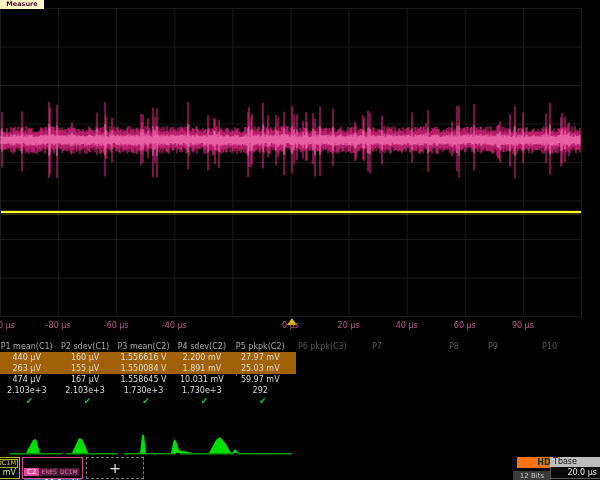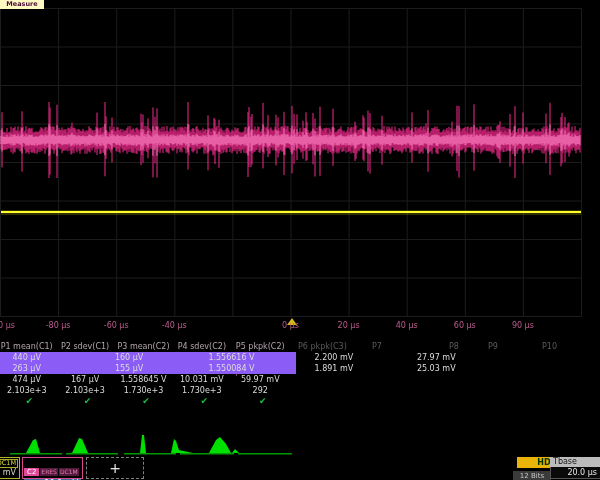--- a/index.html
+++ b/index.html
@@ -10,42 +10,42 @@
            color:#4a0a34;font-size:6.5px;font-weight:bold;line-height:9px;text-align:center;
            overflow:hidden;white-space:nowrap;}
   
   #scope{position:absolute;left:0;top:0;}
   
   .tlabel{position:absolute;top:321px;width:56px;margin-left:-28px;text-align:center;
           font-size:8px;color:#bb5c8e;white-space:nowrap;}
   
   #ptable{position:absolute;left:0;top:341px;width:296px;}
   .prow{display:grid;grid-template-columns:repeat(5,58.4px);height:11px;line-height:11px;}
-  .prow.alt{background:#8b5cf6;gap:44px;}
+  .prow.alt{background:#a16207;}
   .pcell{text-align:center;padding-right:5px;font-size:8px;color:#dcdcdc;white-space:nowrap;overflow:visible;}
   .phead .pcell{color:#b3a4ad;}
   .pcheck{text-align:center;padding-right:0;color:#17c24a;font-size:9px;}
   .inhead{position:absolute;top:341px;height:11px;line-height:11px;font-size:8px;color:#5a5a5a;white-space:nowrap;}
   
   #histicons{position:absolute;left:0;top:432px;}
   
   .descbox{position:absolute;top:457px;height:22px;background:#000;box-sizing:border-box;}
   #c1-box{left:-44px;width:64px;border:1px solid #b3b320;padding:1px;}
   #c1-box .badge{float:right;border:1px solid #aaaa20;color:#d6d630;font-size:6.5px;padding:0 1px;line-height:7px;}
   #c1-box .scale{clear:both;text-align:right;color:#d8d8c8;font-size:8px;line-height:10px;padding-right:2px;}
   #c2-box{left:22px;width:61px;border:1px solid #d84890;padding:1px;}
   #c2-box .chlab{display:inline-block;background:#e0489a;color:#fff;font-size:7px;font-weight:normal;
                  padding:0 3px;line-height:8px;}
   #c2-box .badge{display:inline-block;background:#551a3c;color:#e07cb2;font-size:6px;
                  padding:0 1px;line-height:8px;margin-left:1px;}
   #c2-box .scale{background:#3c6e9c;color:#fff;font-size:8px;line-height:10px;text-align:right;
                  padding-right:3px;margin-top:1px;}
   #add-box{left:86px;width:58px;border:1px dashed #808080;color:#e8e8e8;
            font-size:14px;text-align:center;line-height:20px;}
-  #hd-badge{position:absolute;left:517px;top:457px;width:54px;height:11px;background:#eab308;
+  #hd-badge{position:absolute;left:517px;top:457px;width:54px;height:11px;background:#f97316;
             color:#013301;font-size:8px;font-weight:bold;text-align:center;line-height:11px;}
   #hd-bits{position:absolute;left:513px;top:471px;width:38px;height:12px;background:#3a3a3a;
            color:#c8c8c8;font-size:7px;text-align:center;line-height:11px;}
   #tbase-box{position:absolute;left:550px;top:457px;width:62px;height:23px;}
   #tbase-box .tb-head{background:#bcbcbc;color:#161616;font-size:8px;line-height:10px;padding-left:3px;}
   #tbase-box .tb-val{background:#0a0a0a;border:1px solid #555;border-top:none;color:#e8e8e8;
                      font-size:8px;line-height:11px;text-align:right;padding-right:14px;}
 </style>
 </head>
 <body>

